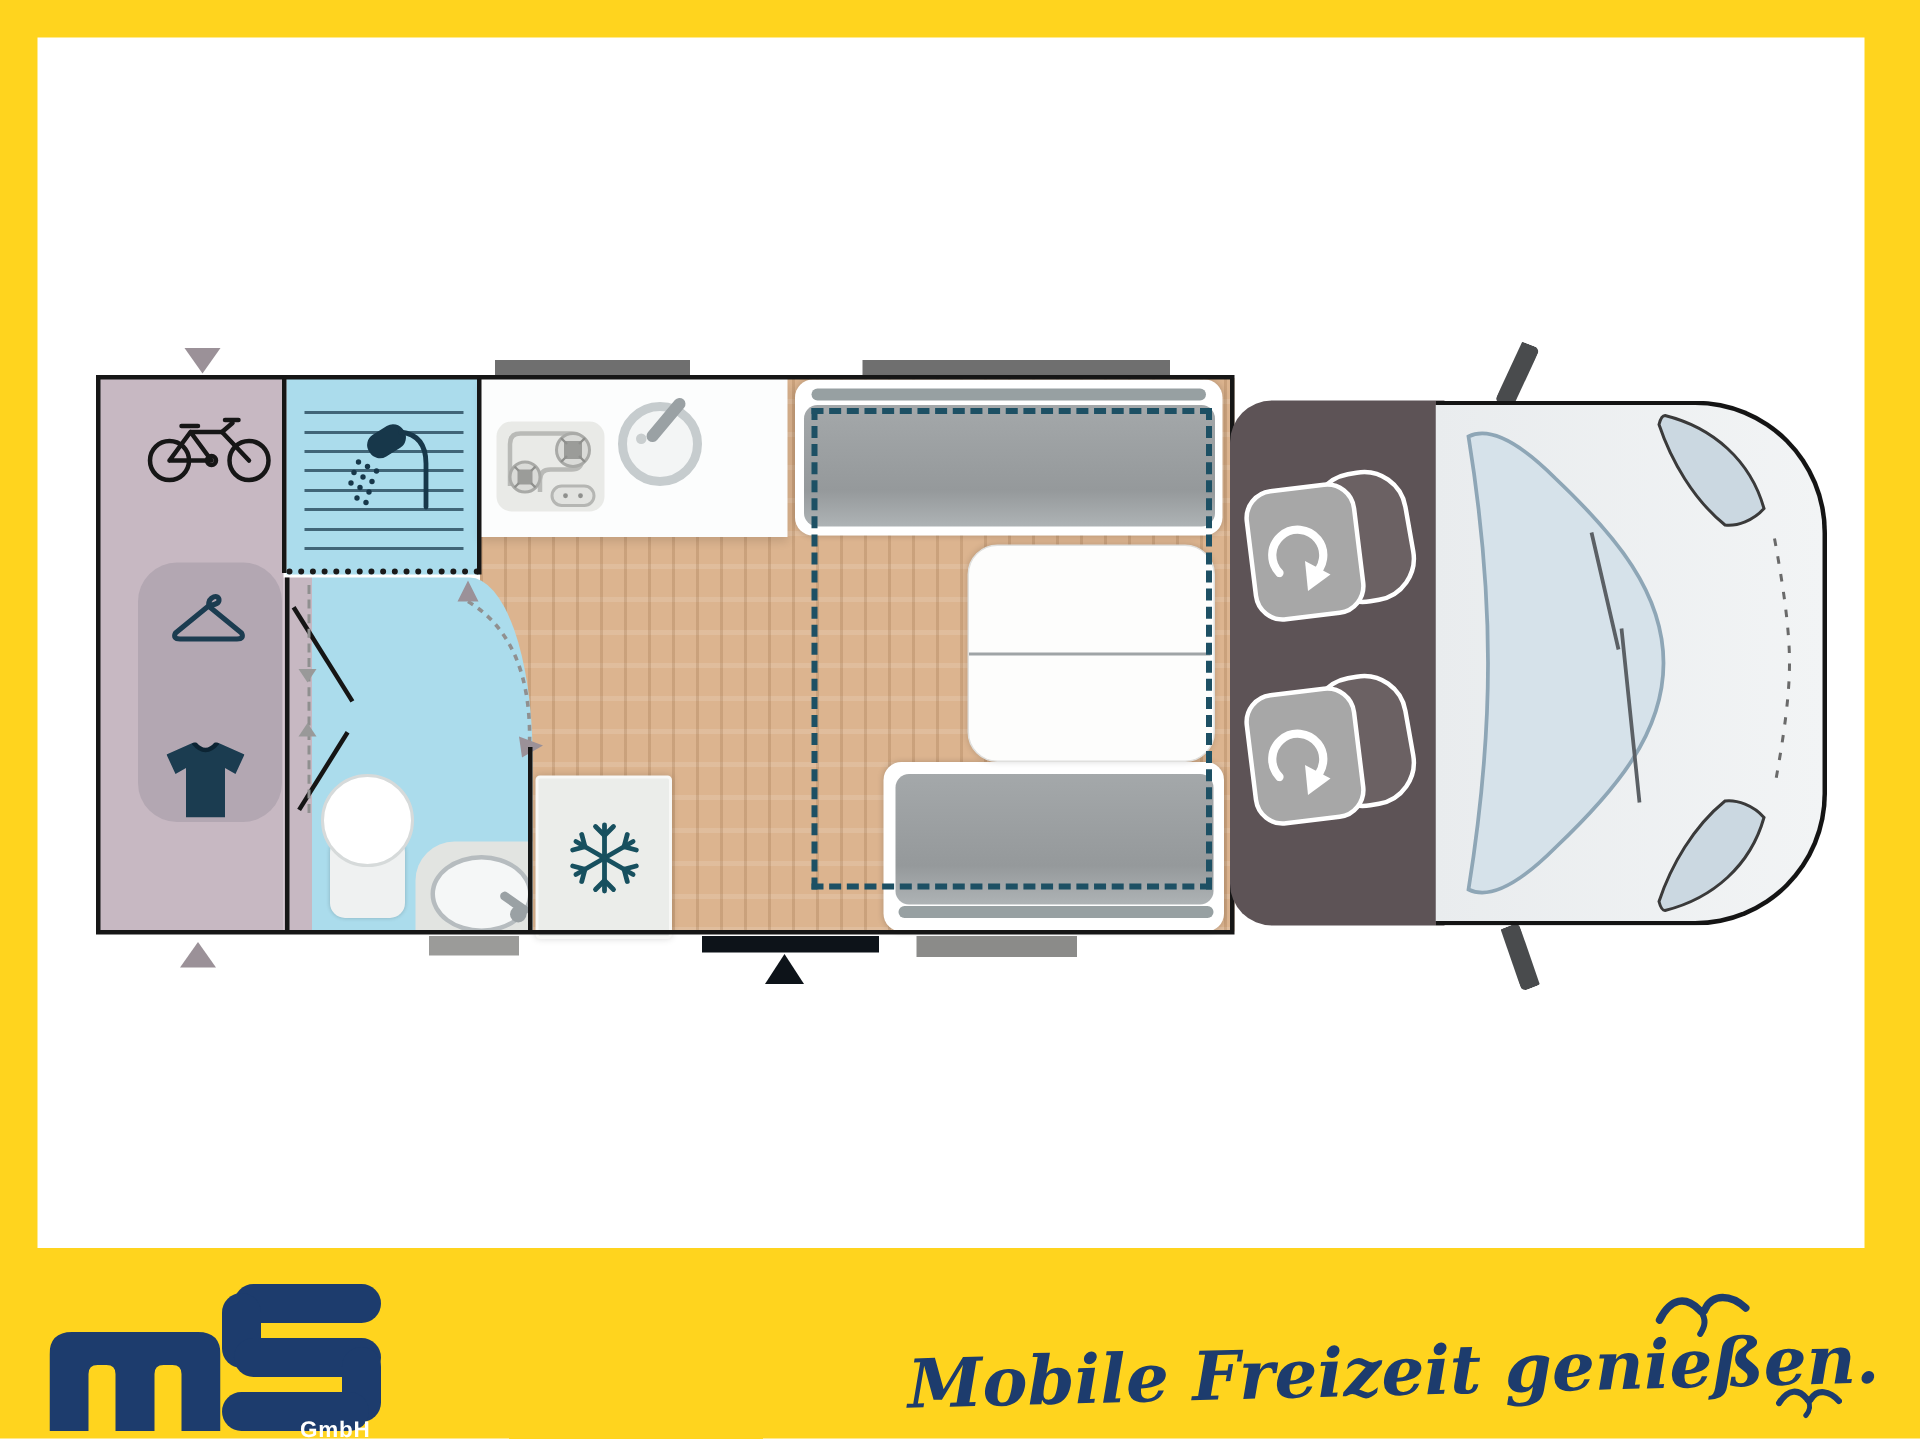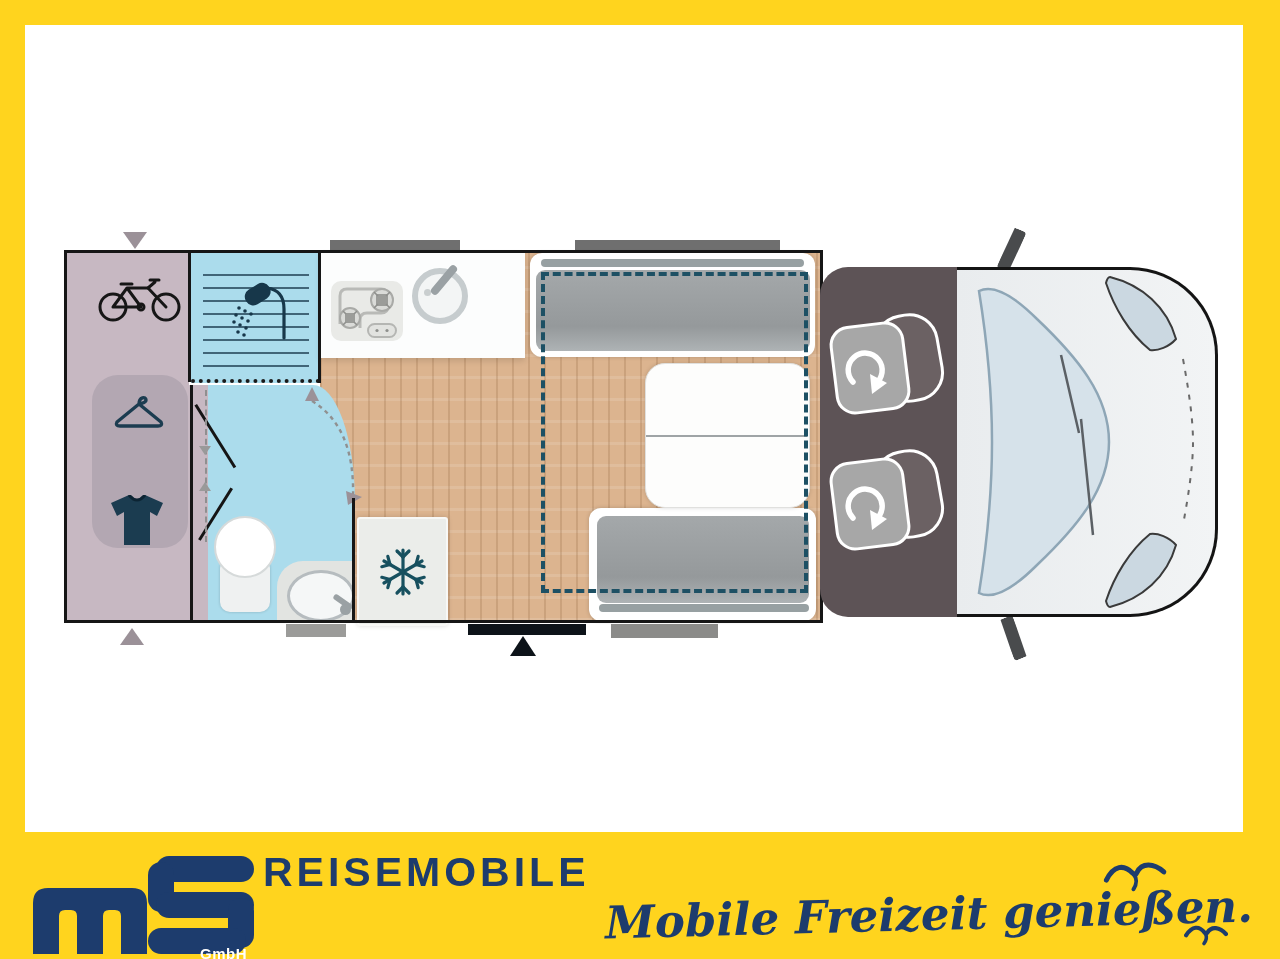--- a/index.html
+++ b/index.html
@@ -253,21 +253,20 @@
   <svg class="abs" style="left:148px;top:24px;" width="106" height="98" viewBox="0 0 106 98">
     <g fill="#1d3c6d">
       <rect x="8" y="0" width="98" height="26" rx="13"></rect>
       <rect x="0" y="6" width="26" height="50" rx="13"></rect>
       <rect x="8" y="36" width="98" height="26" rx="13"></rect>
       <rect x="80" y="42" width="26" height="50" rx="13"></rect>
       <rect x="0" y="72" width="98" height="26" rx="13"></rect>
     </g>
   </svg>
   <div class="abs" id="gmbh" style="left:200px;top:113px;">GmbH</div>
-  <div class="abs" id="wordmark" style="left:263px;top:17px;">REISEMOBILE</div>
   <div class="abs" id="slogan" style="left:605px;top:56px;">Mobile Freizeit genießen.</div>
   <svg class="abs" style="left:1103px;top:23px;transform:rotate(-6deg);" width="64" height="40" viewBox="0 0 64 40">
     <path d="M3 22 C12 8 22 8 30 18 C31 20 33 20 34 18 C40 8 52 10 61 20" fill="none" stroke="#1d3c6d" stroke-width="5" stroke-linecap="round"></path>
     <path d="M31 19 C34 25 33 29 29 34" fill="none" stroke="#1d3c6d" stroke-width="4" stroke-linecap="round"></path>
   </svg>
   <svg class="abs" style="left:1184px;top:88px;" width="44" height="28" viewBox="0 0 64 40">
     <path d="M3 22 C12 8 22 8 30 18 C31 20 33 20 34 18 C40 8 52 10 61 20" fill="none" stroke="#1d3c6d" stroke-width="6" stroke-linecap="round"></path>
     <path d="M31 19 C34 25 33 29 29 34" fill="none" stroke="#1d3c6d" stroke-width="5" stroke-linecap="round"></path>
   </svg>
 </div>

